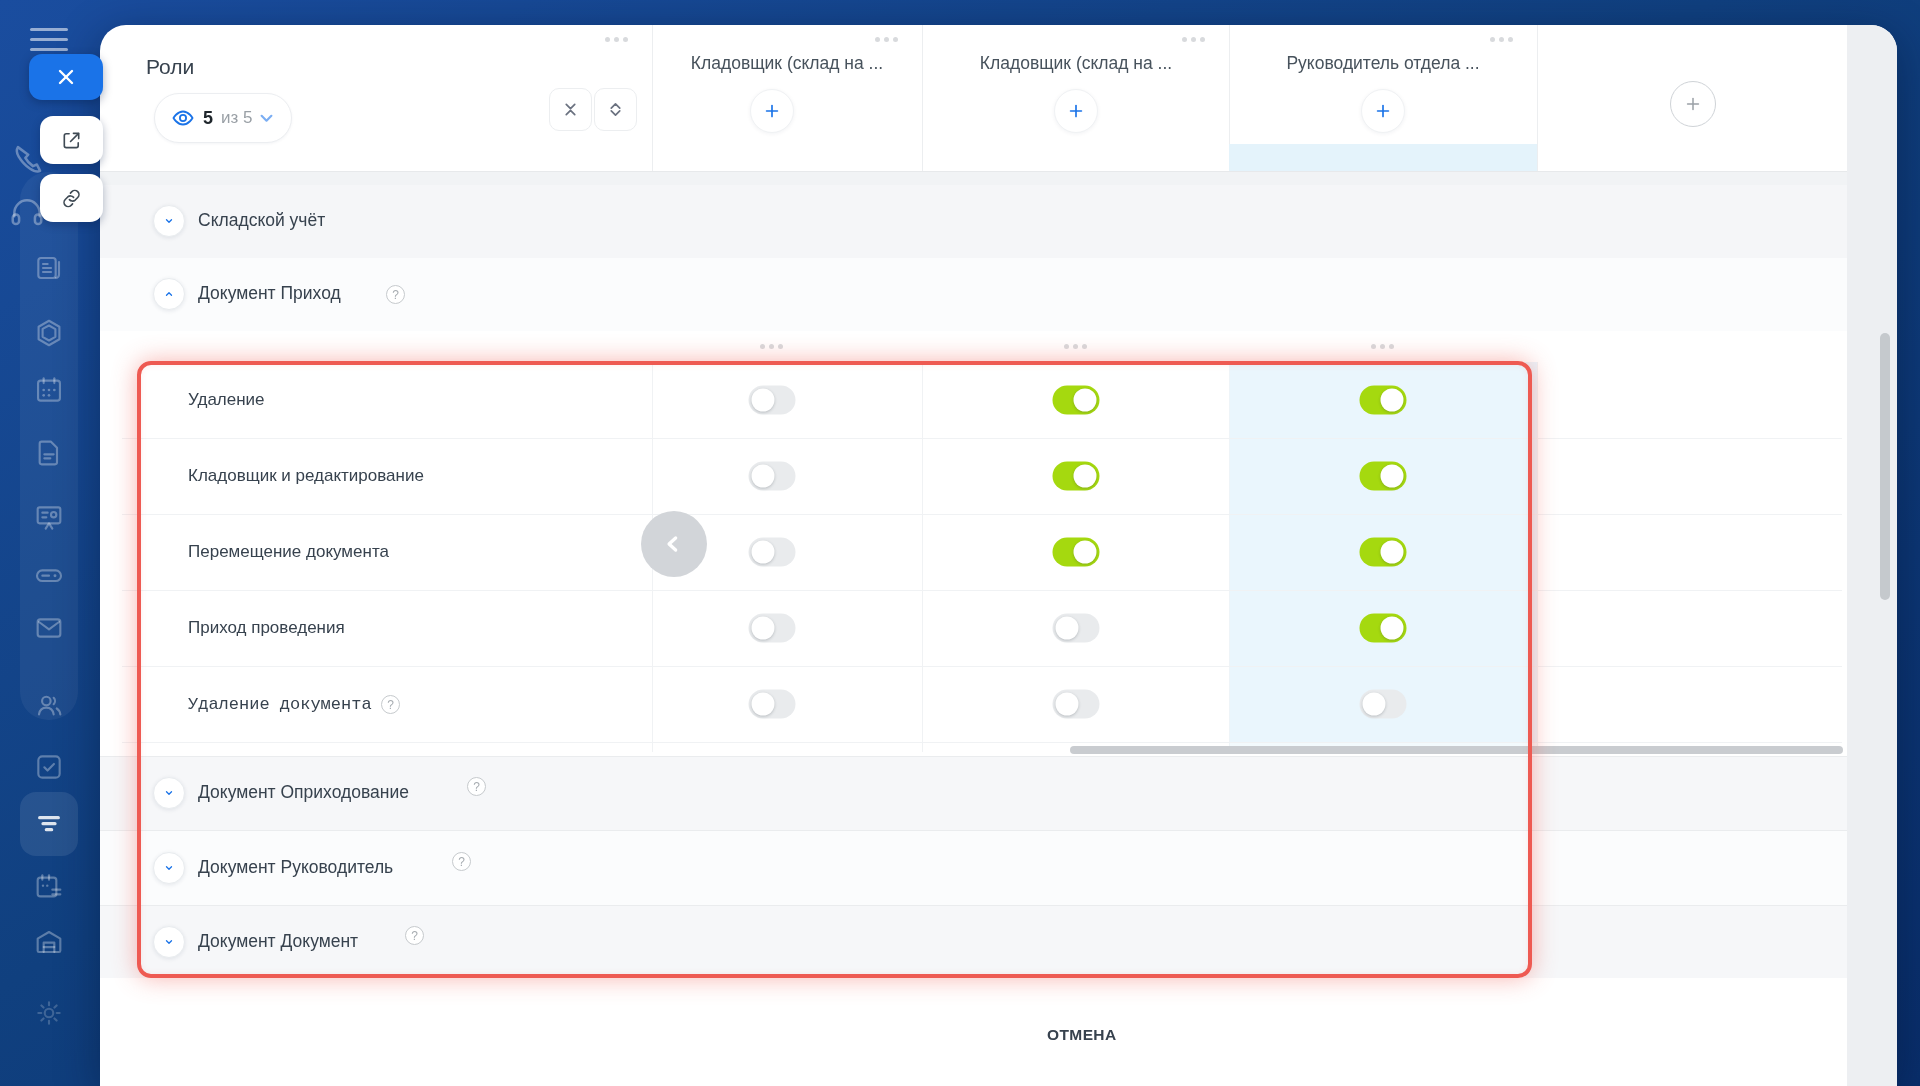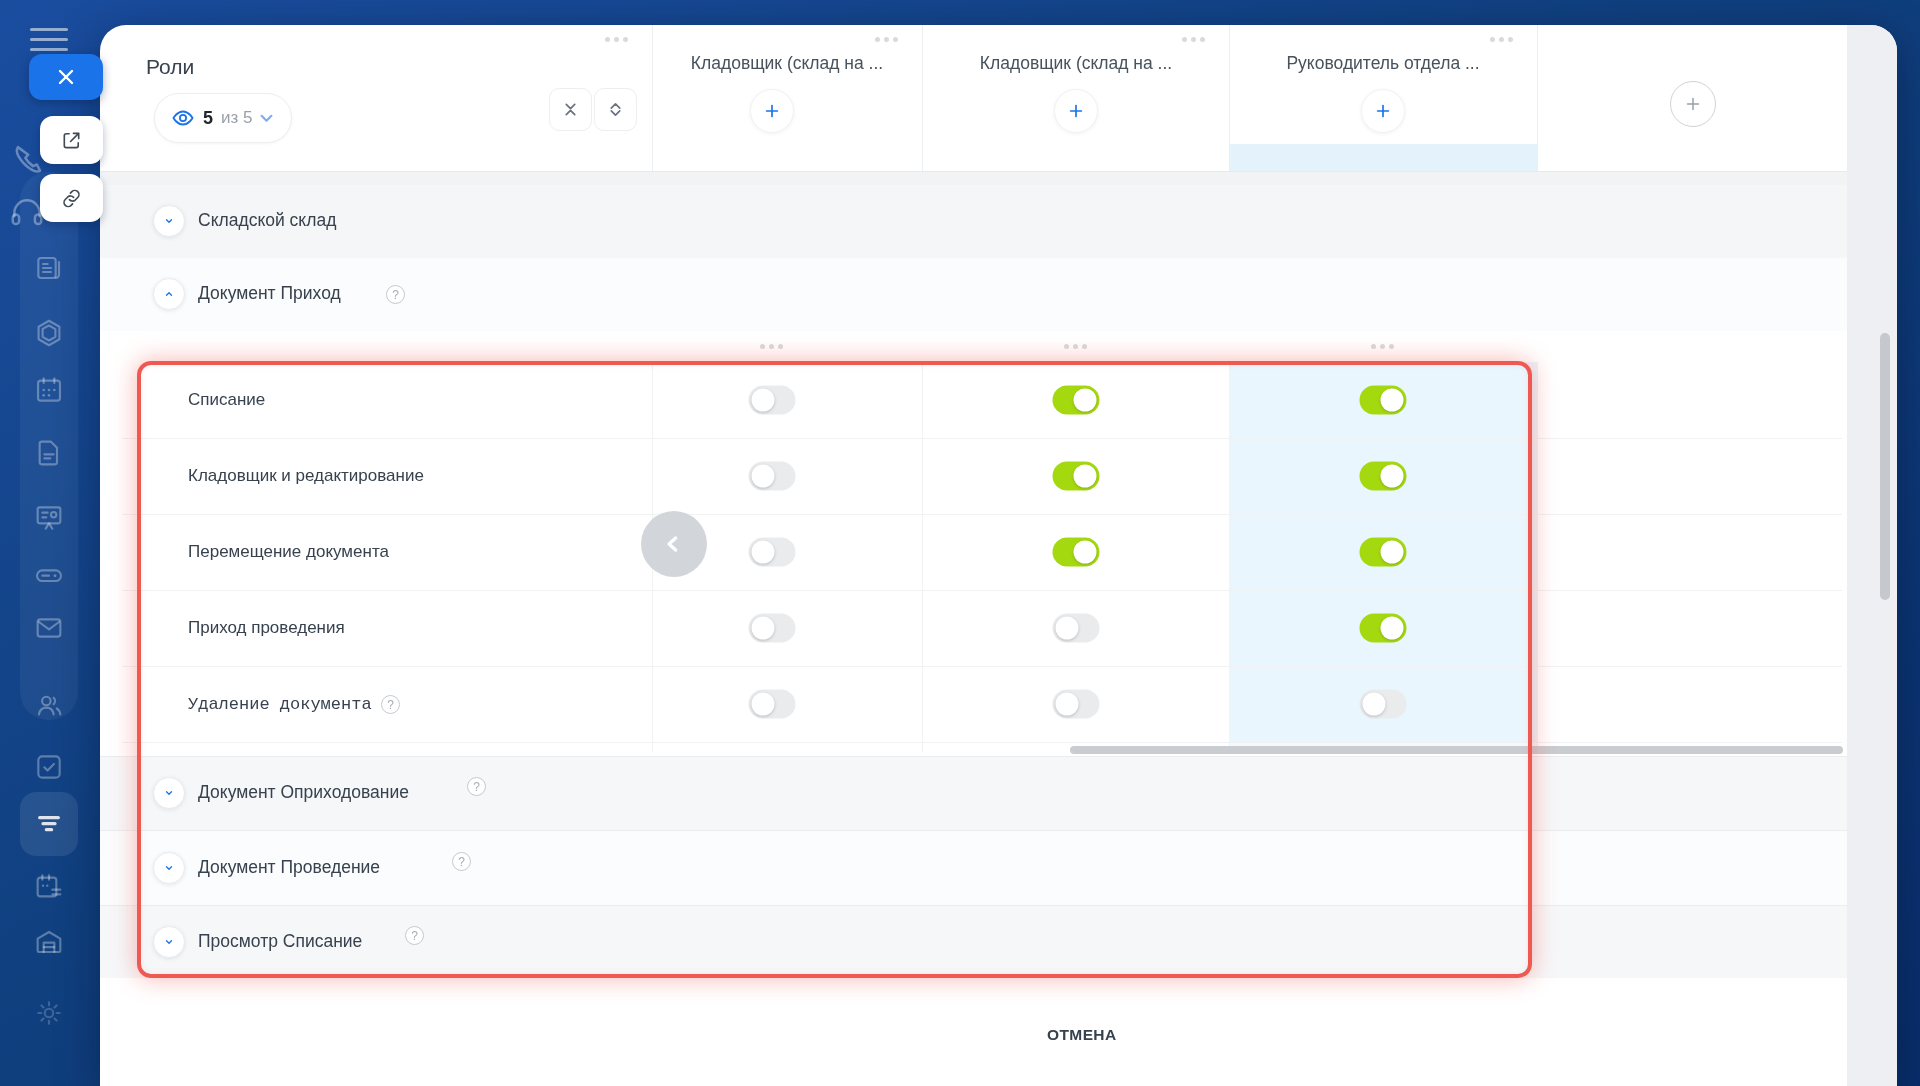--- a/index.html
+++ b/index.html
@@ -333,21 +333,21 @@
     <div class="col3-strip"></div>
     <div class="header-div"></div>
     <div class="band"></div>
 
     <div class="section-row" style="top:160px; height:73px; background:#f5f6f8;"></div>
     <div class="chev-circle" style="top:180px;">
       <svg viewBox="0 0 16 16">
           <polyline points="4,6 8,10 12,6"></polyline>
         </svg>
     </div>
-    <div class="section-label" style="top:185px;">Складской склад</div>
+    <div class="section-label" style="top:185px;">Складской учёт</div>
 
     <div class="section-row" style="top:233px; height:73px; background:#fbfcfd;"></div>
     <div class="chev-circle" style="top:253px;">
       <svg viewBox="0 0 16 16">
           <polyline points="4,10 8,6 12,10"></polyline>
         </svg>
     </div>
     <div class="section-label" style="top:258px;">Документ Приход</div>
     <div class="help-icon" style="left:286px; top:260px;">?</div>
 
@@ -373,21 +373,21 @@
     <div class="v-div" style="left:552px; top:337px; height:390px; background:#f0f2f4;"></div>
     <div class="v-div" style="left:822px; top:337px; height:390px; background:#f0f2f4;"></div>
     <div class="v-div" style="left:1129px; top:337px; height:390px; background:#eef4f8;"></div>
     <div class="v-div" style="left:1437px; top:337px; height:390px; background:#f0f2f4;"></div>
     <div class="row-div" style="top:413px;"></div>
     <div class="row-div" style="top:489px;"></div>
     <div class="row-div" style="top:565px;"></div>
     <div class="row-div" style="top:641px;"></div>
     <div class="row-div" style="top:717px;"></div>
 
-    <div class="perm-label" style="top:375px;">Списание</div>
+    <div class="perm-label" style="top:375px;">Удаление</div>
     <div class="toggle" style="left:672px; top:375px;">
         <span class="knob"></span>
       </div>
     <div class="toggle on" style="left:976px; top:375px;">
         <span class="knob"></span>
       </div>
     <div class="toggle on" style="left:1283px; top:375px;">
         <span class="knob"></span>
       </div>
 
@@ -451,30 +451,30 @@
     </div>
     <div class="section-label" style="top:757px;">Документ Оприходование</div>
     <div class="help-icon" style="left:367px; top:752px;">?</div>
 
     <div class="section-row" style="top:805px; height:75px; background:#fbfcfd; border-top:1px solid #eaecee;"></div>
     <div class="chev-circle" style="top:827px;">
       <svg viewBox="0 0 16 16">
           <polyline points="4,6 8,10 12,6"></polyline>
         </svg>
     </div>
-    <div class="section-label" style="top:832px;">Документ Проведение</div>
+    <div class="section-label" style="top:832px;">Документ Руководитель</div>
     <div class="help-icon" style="left:352px; top:827px;">?</div>
 
     <div class="section-row" style="top:880px; height:73px; background:#f6f7f9; border-top:1px solid #eaecee;"></div>
     <div class="chev-circle" style="top:901px;">
       <svg viewBox="0 0 16 16">
           <polyline points="4,6 8,10 12,6"></polyline>
         </svg>
     </div>
-    <div class="section-label" style="top:906px;">Просмотр Списание</div>
+    <div class="section-label" style="top:906px;">Документ Документ</div>
     <div class="help-icon" style="left:305px; top:901px;">?</div>
 
     <div class="red-box"></div>
 
     <button class="cancel-btn">ОТМЕНА</button>
   </div>
 
 </div>
 
 </body></html>

